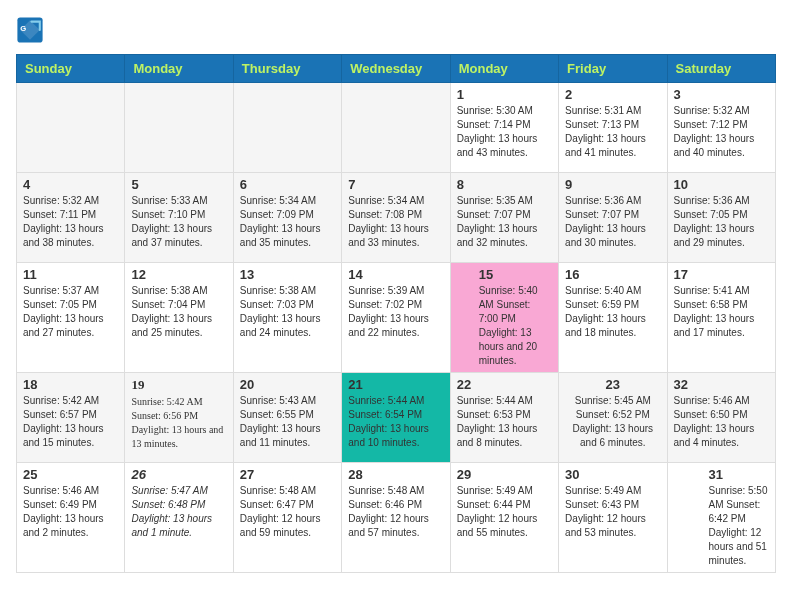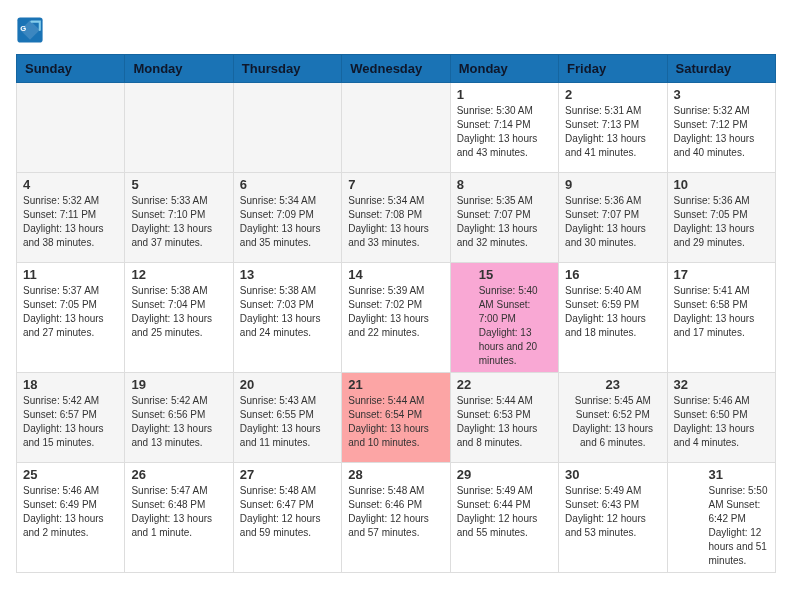--- a/index.html
+++ b/index.html
@@ -44,21 +44,21 @@
       color: #555;
       font-weight: bold;
     }
     .calendar {
       width: 100%;
       border-collapse: collapse;
       border: 1px solid #ccc;
     }
     .calendar th {
       background-color: #1a73b5;
-      color: #0f172a;
+      color: #bef264;
       text-align: left;
       padding: 6px 8px;
       font-size: 13px;
       font-weight: bold;
       border: 1px solid #1565a0;
     }
     .calendar td {
       vertical-align: top;
       padding: 4px 6px;
       border: 1px solid #ddd;
@@ -255,35 +255,35 @@
         </td>
       </tr>
       <tr>
         <td style="background: rgb(245, 245, 245);">
           <span class="day-num">18</span>
           <div class="day-info">Sunrise: 5:42 AM
 Sunset: 6:57 PM
 Daylight: 13 hours
 and 15 minutes.</div>
         </td>
-        <td style="background: rgb(245, 245, 245);">
+        <td style="background: rgb(245, 245, 245); font-family: Liberation Serif, serif;">
           <span class="day-num">19</span>
           <div class="day-info">Sunrise: 5:42 AM
 Sunset: 6:56 PM
 Daylight: 13 hours
 and 13 minutes.</div>
         </td>
         <td style="background: rgb(245, 245, 245);">
           <span class="day-num">20</span>
           <div class="day-info">Sunrise: 5:43 AM
 Sunset: 6:55 PM
 Daylight: 13 hours
 and 11 minutes.</div>
         </td>
-        <td style="background: #fca5a5;">
+        <td style="background: #14b8a6;">
           <span class="day-num">21</span>
           <div class="day-info">Sunrise: 5:44 AM
 Sunset: 6:54 PM
 Daylight: 13 hours
 and 10 minutes.</div>
         </td>
         <td style="background: rgb(245, 245, 245);">
           <span class="day-num">22</span>
           <div class="day-info">Sunrise: 5:44 AM
 Sunset: 6:53 PM
@@ -306,21 +306,21 @@
         </td>
       </tr>
       <tr>
         <td style="background: rgb(255, 255, 255);">
           <span class="day-num">25</span>
           <div class="day-info">Sunrise: 5:46 AM
 Sunset: 6:49 PM
 Daylight: 13 hours
 and 2 minutes.</div>
         </td>
-        <td style="background: rgb(255, 255, 255);">
+        <td style="background: rgb(255, 255, 255); font-style: italic;">
           <span class="day-num">26</span>
           <div class="day-info">Sunrise: 5:47 AM
 Sunset: 6:48 PM
 Daylight: 13 hours
 and 1 minute.</div>
         </td>
         <td style="background: rgb(255, 255, 255);">
           <span class="day-num">27</span>
           <div class="day-info">Sunrise: 5:48 AM
 Sunset: 6:47 PM

